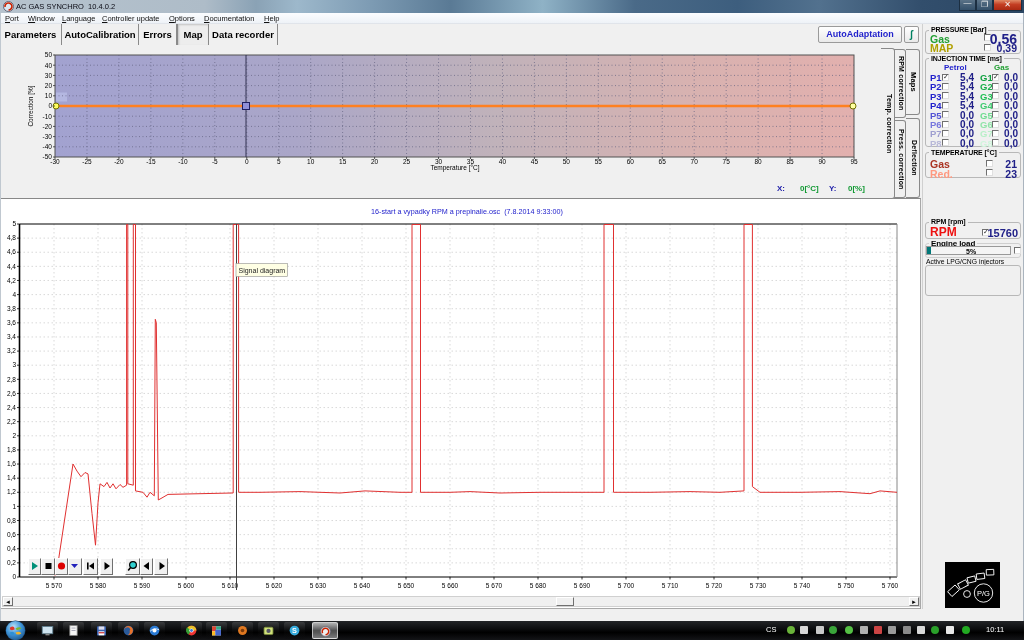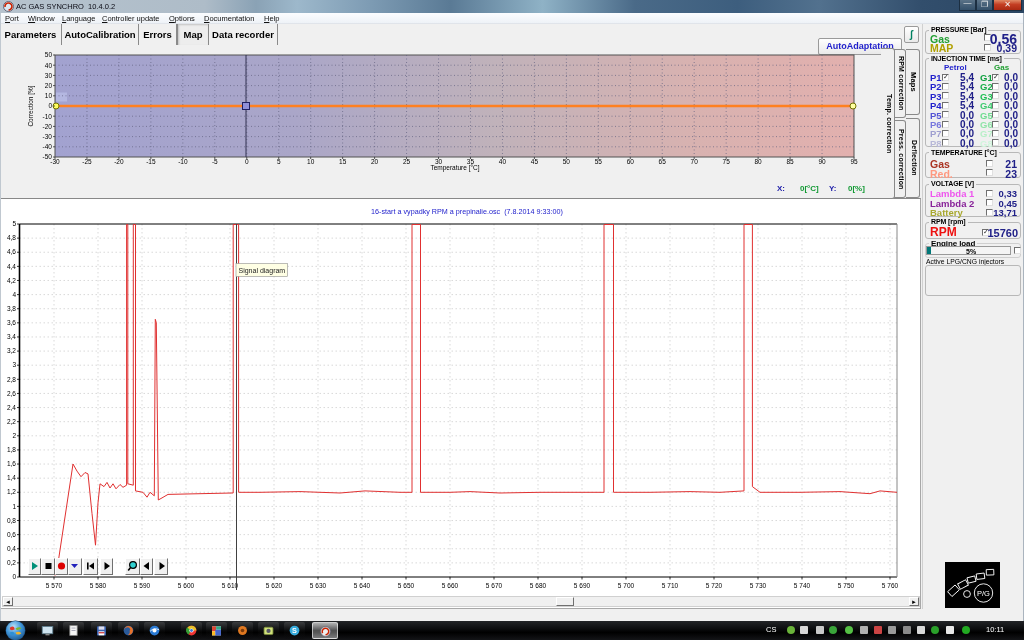--- a/index.html
+++ b/index.html
@@ -19,21 +19,21 @@
 .winglyph { position:absolute; color:#f5f5f5; font-size:8px; top:0px; width:100%; text-align:center; }
 
 #menubar { left:0; top:13px; width:1024px; height:11px; background:linear-gradient(#fbfdff,#eef2f7); border-bottom:1px solid #e0e4ea; font-size:7.5px; color:#111; }
 .mi { position:absolute; top:1px; }
 .mi u { text-decoration:underline; }
 
 #tabstrip { left:0; top:24px; width:1024px; height:22px; background:#f0f0f0; }
 .tab { position:absolute; top:0; height:21px; font-weight:bold; font-size:9.5px; color:#000; text-align:center; line-height:21px; border-right:1px solid #8a8a8a; background:#f0f0f0; }
 #tabmap { border-left:1px solid #8a8a8a; background:#ededed; box-shadow:inset 1px 1px 2px rgba(0,0,0,0.18); }
 
-#btnAuto { left:818px; top:26px; width:84px; height:17px; background:linear-gradient(#ffffff,#e9e9e9); border:1px solid #9a9a9a; border-radius:2px; color:#2222cc; font-weight:bold; font-size:9px; text-align:center; line-height:15px;margin-top:12px; }
+#btnAuto { left:818px; top:26px; width:84px; height:17px; background:linear-gradient(#ffffff,#e9e9e9); border:1px solid #9a9a9a; border-radius:2px; color:#2222cc; font-weight:bold; font-size:9px; text-align:center; line-height:15px; }
 #btnS { left:904px; top:26px; width:15px; height:17px; background:linear-gradient(#ffffff,#e9e9e9); border:1px solid #9a9a9a; border-radius:2px; color:#008060; font-weight:bold; font-size:10px; text-align:center; line-height:15px; }
 
 #topchart { left:0; top:46px; width:884px; height:151px; }
 #toppos { left:770px; top:184px; width:130px; height:10px; font-size:8px; font-weight:bold; color:#2222aa; }
 #toppos b { color:#119933; }
 
 .vtab { position:absolute; background:#f0f0f0; border:1px solid #898989; border-left:none; border-radius:0 3px 3px 0; font-size:7px; font-weight:bold; color:#000; }
 .vtab span { position:absolute; left:0px; top:0; width:12px; height:100%; writing-mode:vertical-rl; text-align:center; letter-spacing:0.2px; }
 
 #rightpanel { left:922px; top:24px; width:100px; height:585px; background:#f0f0f0; border-left:1px solid #d0d0d0; }
@@ -326,32 +326,20 @@
         <div class="val" style="right:2px;width:20px;top:79.8px;font-size:10px;line-height:10px">0,0</div>
       </div>
       <div class="grp" style="top:128px;width:96px;height:26px;">
         <div class="grplabel">TEMPERATURE [°C]</div>
         <div style="position:absolute;left:4px;top:6px;font-weight:bold;font-size:10.5px;color:#aa3322;line-height:10.5px">Gas</div>
         <div class="cb" style="left:60px;top:6.5px;"></div>
         <div class="val" style="right:3px;top:6px;font-size:10.5px;line-height:10.5px">21</div>
         <div style="position:absolute;left:4px;top:15.5px;font-weight:bold;font-size:10.5px;color:#ff9980;line-height:10.5px">Red.</div>
         <div class="cb" style="left:60px;top:16px;"></div>
         <div class="val" style="right:3px;top:15.5px;font-size:10.5px;line-height:10.5px">23</div>
-      </div>
-      <div class="grp" style="top:159.5px;width:96px;height:33px;">
-        <div class="grplabel">VOLTAGE [V]</div>
-        <div style="position:absolute;left:4px;top:4.5px;font-weight:bold;font-size:9.5px;color:#ee55ee;line-height:9.5px">Lambda 1</div>
-        <div class="cb" style="left:60px;top:5px;"></div>
-        <div class="val" style="right:3px;top:4.5px;font-size:9.5px;line-height:9.5px">0,33</div>
-        <div style="position:absolute;left:4px;top:14px;font-weight:bold;font-size:9.5px;color:#882299;line-height:9.5px">Lambda 2</div>
-        <div class="cb" style="left:60px;top:14.5px;"></div>
-        <div class="val" style="right:3px;top:14px;font-size:9.5px;line-height:9.5px">0,45</div>
-        <div style="position:absolute;left:4px;top:23.5px;font-weight:bold;font-size:9.5px;color:#a8a830;line-height:9.5px">Battery</div>
-        <div class="cb" style="left:60px;top:24px;"></div>
-        <div class="val" style="right:3px;top:23.5px;font-size:9.5px;line-height:9.5px">13,71</div>
       </div>
       <div class="grp" style="top:197.5px;width:96px;height:17.5px;">
         <div class="grplabel">RPM [rpm]</div>
         <div style="position:absolute;left:4px;top:4.5px;font-weight:bold;font-size:12px;line-height:11px;color:#ee1111">RPM</div>
         <div class="cb" style="left:56px;top:6px;">
           <span style="position:absolute;left:0;top:-2px;font-size:7px;color:#333">✓</span>
         </div>
         <div class="val" style="right:2px;top:5px;font-size:11px;line-height:11px">15760</div>
       </div>
       <div class="grp" style="top:218.5px;width:96px;height:15px;border-color:#cfcfcf;">

